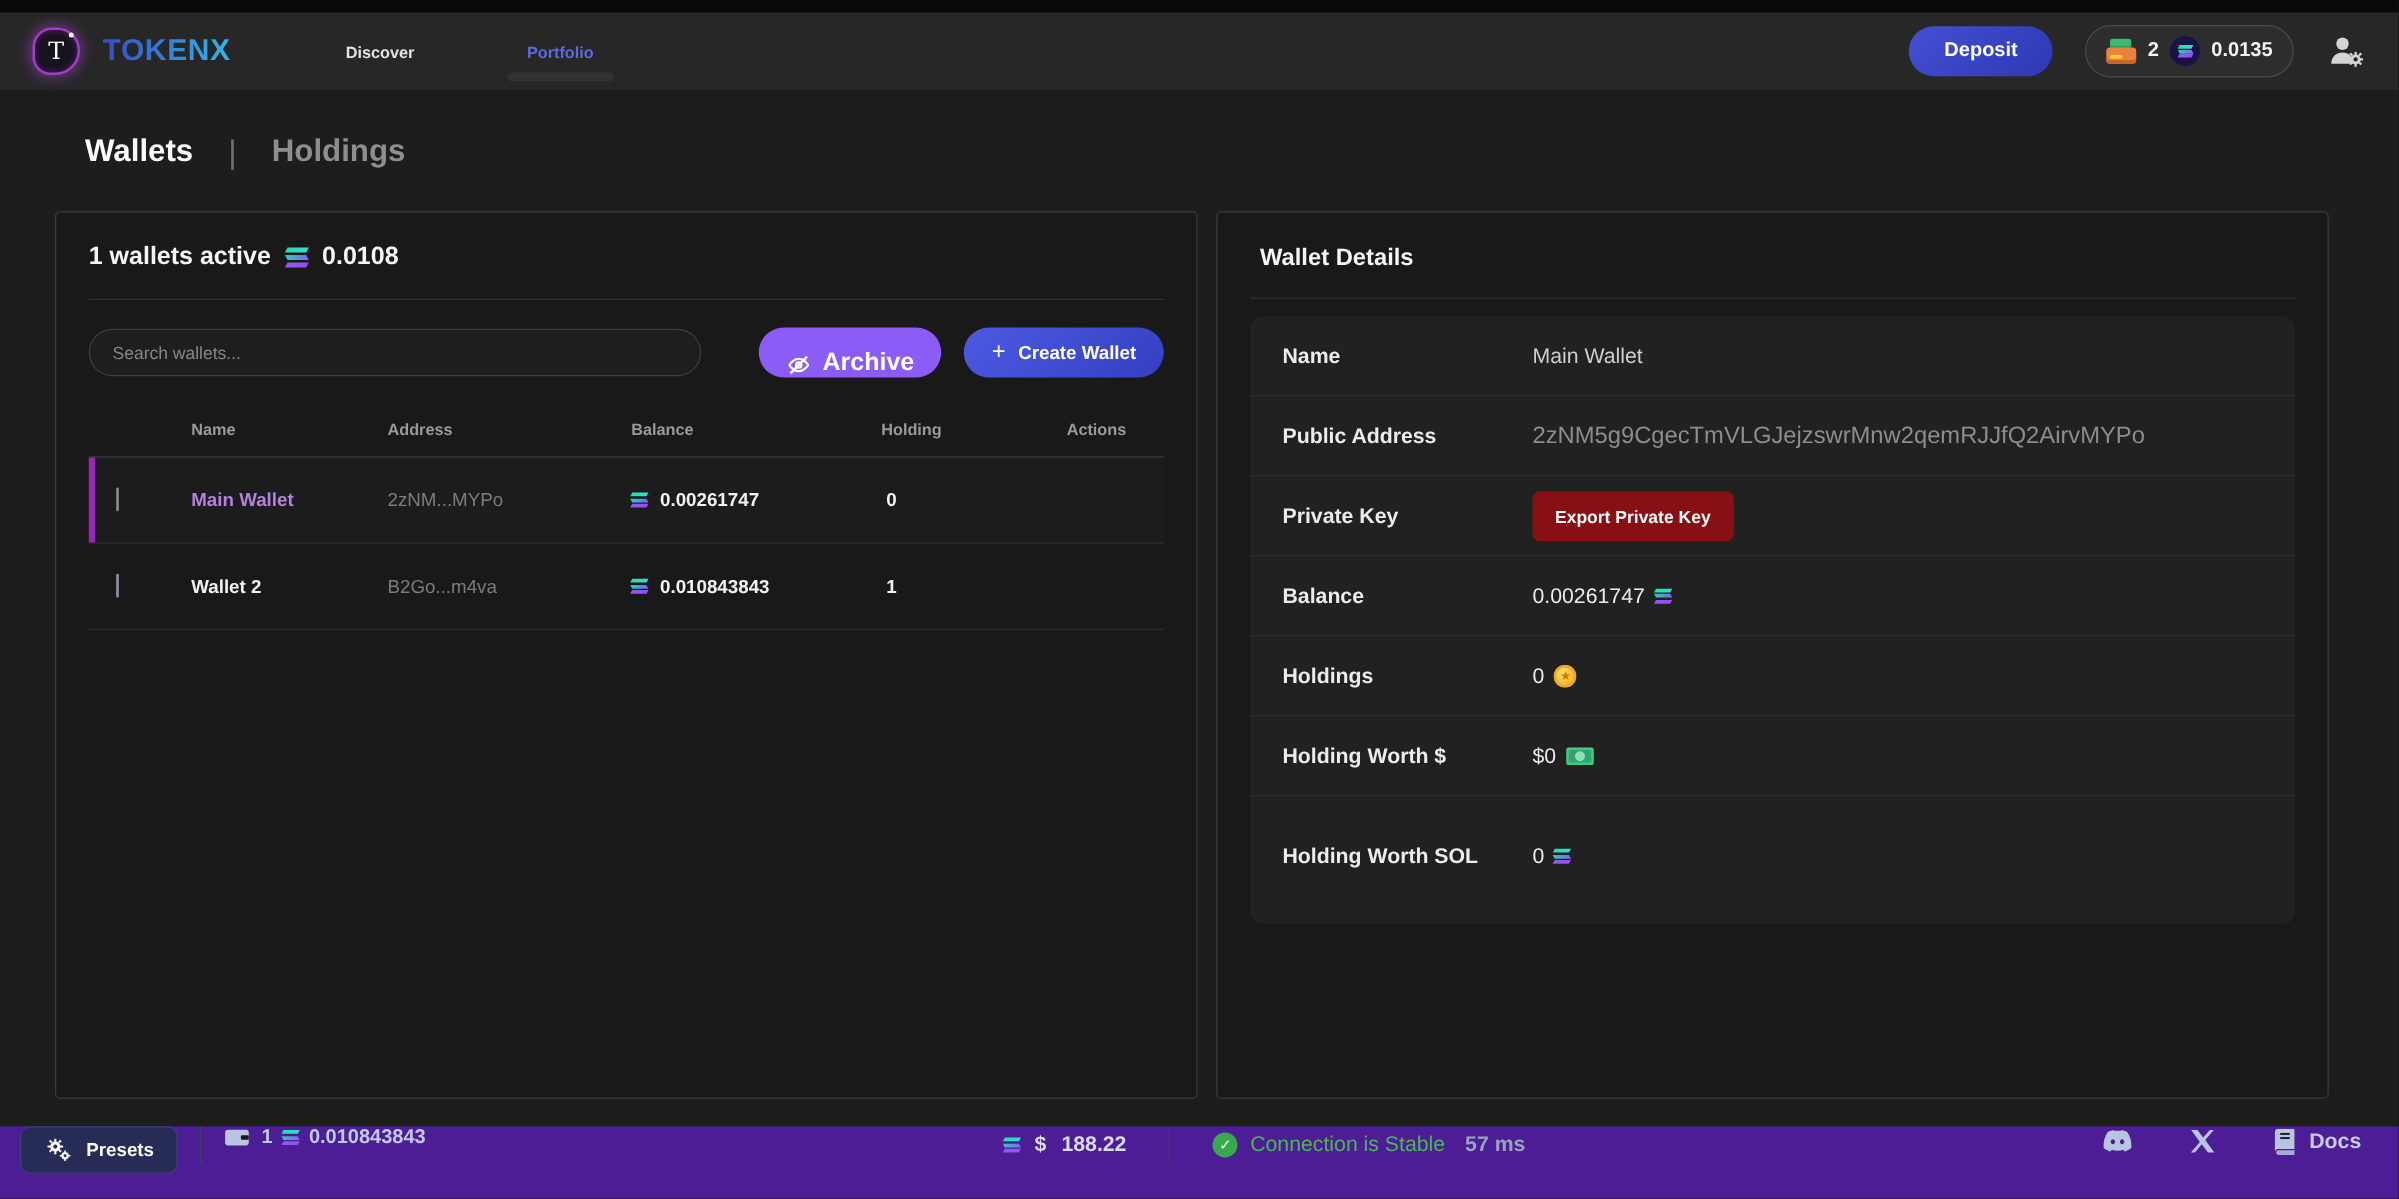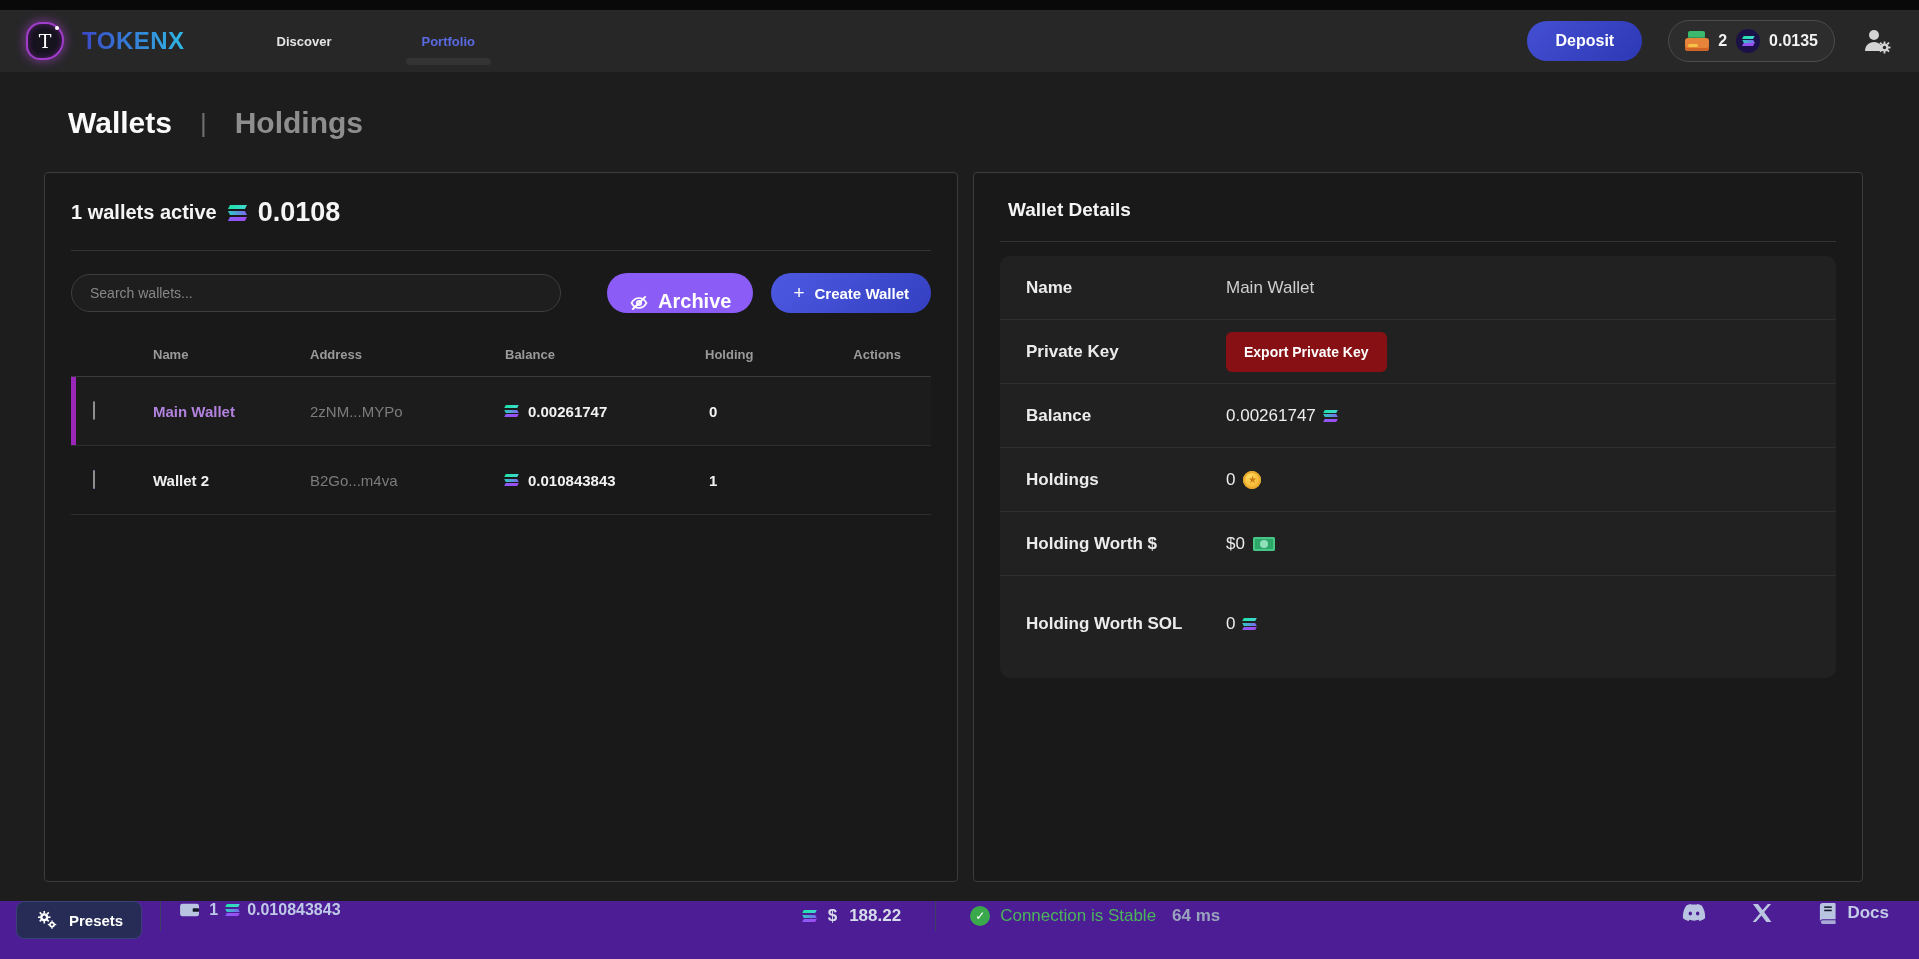--- a/index.html
+++ b/index.html
@@ -38,34 +38,34 @@
   .sol i:nth-child(2){ transform:skewX(28deg);  background:linear-gradient(90deg,#2fc9c0,#7a68f0); }
   .sol i:nth-child(3){ transform:skewX(-28deg); background:linear-gradient(90deg,#8a5cf5,#9d4bf0); }
   .sol.sm i { height:3px; width:13px; gap:1px; }
   .sol.sm { gap:1.5px; }
   .sol.xs i { height:2.5px; width:11px; }
   .sol.xs { gap:1px; }
 
   
   .main { height:829px; background:#1d1d1d; padding:0 45px 0 44px; }
   .tabs { display:flex; align-items:center; gap:28px; padding:34px 0 0 24px; }
-  .tab { font-size:30px; font-weight:bold; cursor:pointer; }
+  .tab { font-size:25px; font-weight:bold; cursor:pointer; }
   .tab.active { color:#fafafa; }
   .tab.inactive { color:#8e8e8e; }
   .tab-sep { color:#6f6f6f; font-size:26px; font-weight:normal; }
 
   .panels { display:flex; gap:15px; margin-top:32px; height:710px; }
   .panel { background:#191919; border:1px solid #3c3c3c; border-radius:4px; }
   .panel-left { width:914px; padding:24px 26px; }
   .panel-right { width:890px; padding:22px 26px; }
 
   
   .wallets-summary { display:flex; align-items:center; gap:12px; padding-left:0; }
   .wallets-summary .txt { font-size:20px; font-weight:bold; color:#f5f5f5; }
-  .wallets-summary .amt { font-size:27px; font-weight:bold; color:#f5f5f5; }
+  .wallets-summary .amt { font-size:20px; font-weight:bold; color:#f5f5f5; }
   .summary-divider { height:1px; background:#333; margin:22px 0 0; }
 
   .toolbar { display:flex; align-items:center; margin-top:22px; gap:18px; }
   .search-input { flex:0 0 490px; height:38px; background:#1e1e1e; border:1px solid #3e3e3e; border-radius:19px; color:#d8d8d8; font-size:14px; padding:0 18px; outline:none; font-family:inherit; }
   .search-input::placeholder { color:#878787; }
   .btn-archive { margin-left:auto; height:40px; border:none; cursor:pointer; border-radius:20px; background:#8b5cf6; color:#fff; font-weight:bold; font-size:20px; display:flex; align-items:flex-end; gap:9px; padding:0 22px; font-family:inherit; }
   .btn-create { height:40px; border:none; cursor:pointer; border-radius:20px; background:linear-gradient(135deg,#4d59e2,#3짜0fc0); background:linear-gradient(135deg,#4d59e2,#3440c0); color:#fff; font-weight:bold; font-size:15px; display:flex; align-items:center; gap:10px; padding:0 22px; font-family:inherit; }
   .btn-create .plus { font-size:19px; font-weight:normal; }
 
   .wtable { margin-top:26px; }
@@ -260,20 +260,24 @@
       </div>
     </div>
 
     <div class="panel panel-right">
       <div class="details-title">Wallet Details</div>
       <div class="details-divider"></div>
       <div class="details-card">
         <div class="detail-row">
           <span class="detail-label">Name</span>
           <span class="detail-value">Main Wallet</span>
+        </div>
+        <div class="detail-row">
+          <span class="detail-label">Public Address</span>
+          <span class="detail-value addr">2zNM5g9CgecTmVLGJejzswrMnw2qemRJJfQ2AirvMYPo</span>
         </div>
         <div class="detail-row">
           <span class="detail-label">Private Key</span>
           <span class="detail-value">
               <button class="btn-export">Export Private Key</button>
             </span>
         </div>
         <div class="detail-row">
           <span class="detail-label">Balance</span>
           <span class="detail-value white">
@@ -365,21 +369,21 @@
           <i></i>
           <i></i>
         </span>
       <span class="cur">$</span>
       <span class="val">188.22</span>
     </div>
     <div class="f-div" style="margin:0 34px;"></div>
     <div class="conn">
       <span class="check-circle">✓</span>
       <span class="conn-text">Connection is Stable</span>
-      <span class="latency">64 ms</span>
+      <span class="latency">57 ms</span>
     </div>
   </div>
 
   <div class="f-right">
     <span class="f-icon">
       <svg viewBox="0 0 28 22" width="26" height="20">
         <path fill="#b9c4e0" d="M23 2.2C21.2 1.3 19.3.8 17.4.5l-.4.9c-2-.3-4-.3-6 0L10.6.5C8.7.8 6.8 1.3 5 2.2 1.6 7.3.7 12.3 1.1 17.2c2.2 1.7 4.4 2.7 6.5 3.3l.9-1.5c1.7.6 3.6.9 5.5.9s3.8-.3 5.5-.9l.9 1.5c2.1-.6 4.3-1.6 6.5-3.3.5-5.7-.9-10.6-3.9-15zM9.7 13.8c-1.1 0-2-1-2-2.3s.9-2.3 2-2.3 2 1 2 2.3-.9 2.3-2 2.3zm8.6 0c-1.1 0-2-1-2-2.3s.9-2.3 2-2.3 2 1 2 2.3-.9 2.3-2 2.3z"></path>
       </svg>
     </span>
     <span class="f-icon">

